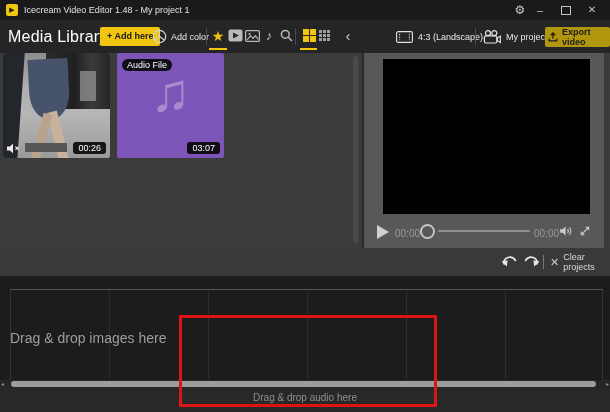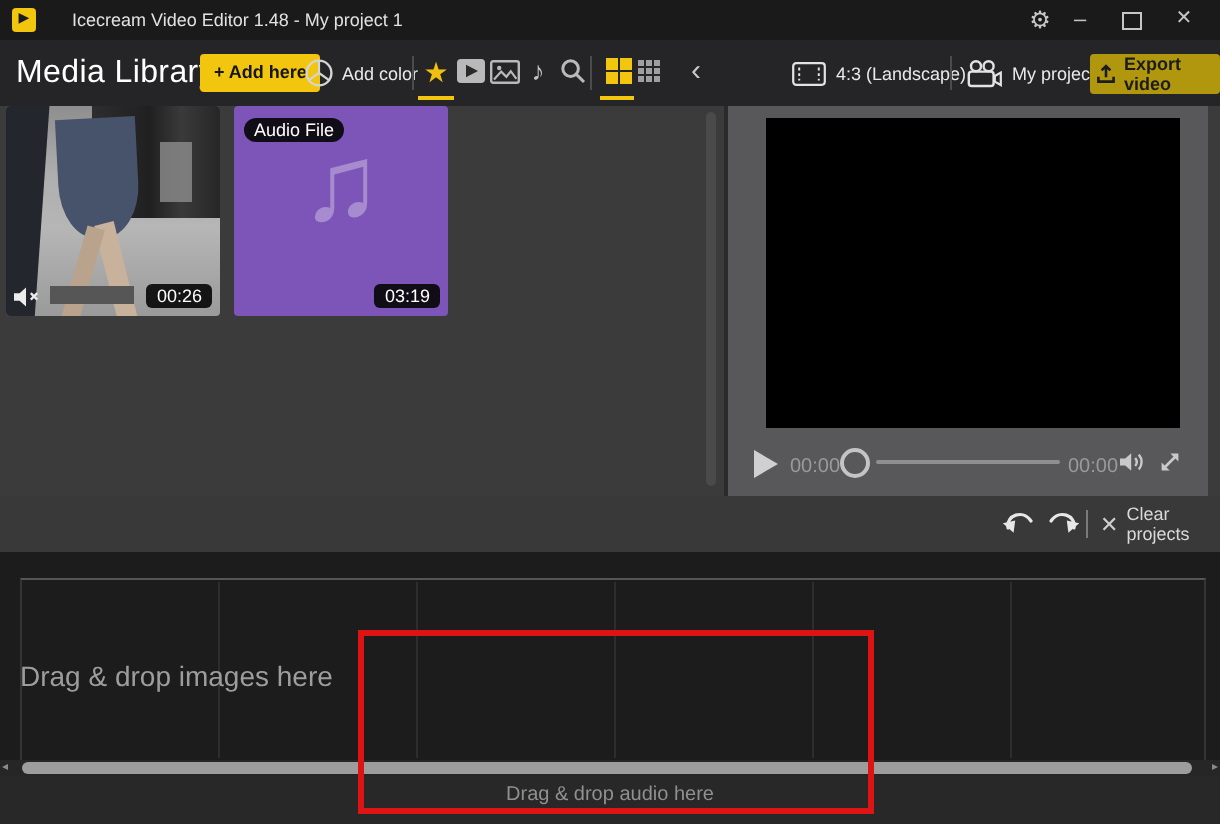--- a/index.html
+++ b/index.html
@@ -4,21 +4,21 @@
 <style>
   html,body{margin:0;padding:0;background:#000;}
   .app{position:relative;width:610px;height:412px;overflow:hidden;
        font-family:"Liberation Sans",sans-serif;background:#1c1c1c;
        -webkit-font-smoothing:antialiased;}
 
   
   .titlebar{position:absolute;left:0;top:0;width:610px;height:20px;background:#1a1a1a;}
   .app-icon{position:absolute;left:6px;top:4px;width:12px;height:12px;background:#f2c50f;
             border-radius:2px;color:#1a1a1a;font-size:7px;line-height:12px;text-align:center;}
-  .win-title{position:absolute;left:36px;top:0;height:20px;line-height:20px;
+  .win-title{position:absolute;left:24px;top:0;height:20px;line-height:20px;
              font-size:9px;color:#e2e2e2;}
   .tb-btn{position:absolute;top:0;height:20px;line-height:20px;text-align:center;
           color:#c6c6c6;cursor:default;}
   .gear{left:510px;width:20px;font-size:12px;}
   .minim{left:532px;width:16px;font-size:11px;}
   .maxim{left:558px;width:16px;}
   .maxim i{display:inline-block;width:8px;height:7px;border:1px solid #c6c6c6;margin-top:6px;}
   .closeb{left:584px;width:16px;font-size:10px;}
 
   
@@ -259,21 +259,21 @@
           <line x1="9.4" y1="3.6" x2="12.6" y2="6.8" stroke="#ececec" stroke-width="1.2"></line>
           <line x1="12.6" y1="3.6" x2="9.4" y2="6.8" stroke="#ececec" stroke-width="1.2"></line>
         </svg>
       </div>
       <div class="badge br">00:26</div>
     </div>
 
     <div class="thumb audio-tile">
       <div class="badge tl">Audio File</div>
       <div class="audio-note">♫</div>
-      <div class="badge br">03:19</div>
+      <div class="badge br">03:07</div>
     </div>
 
     <div class="vscroll"></div>
   </div>
 
   <div class="divider-v"></div>
 
   <div class="preview-panel">
     <div class="screen"></div>
 

